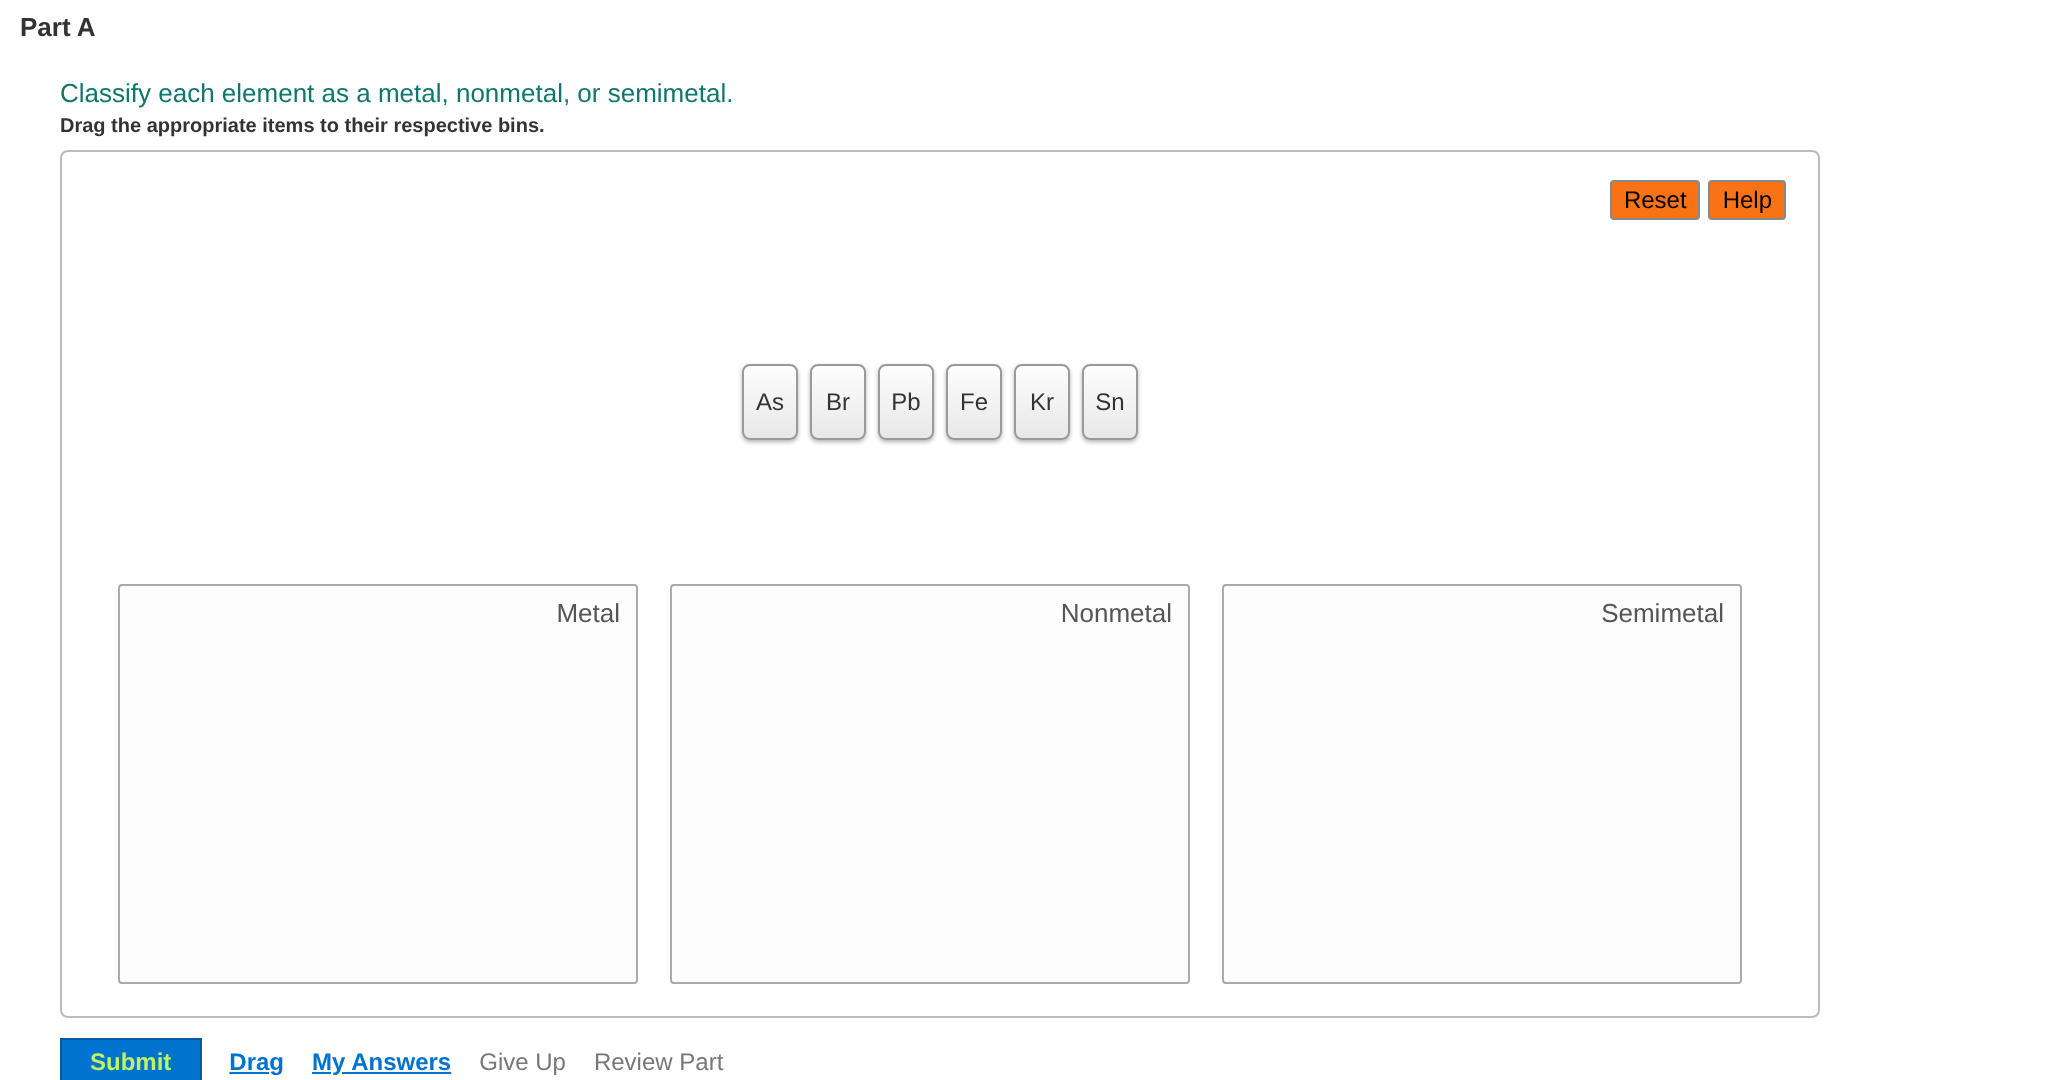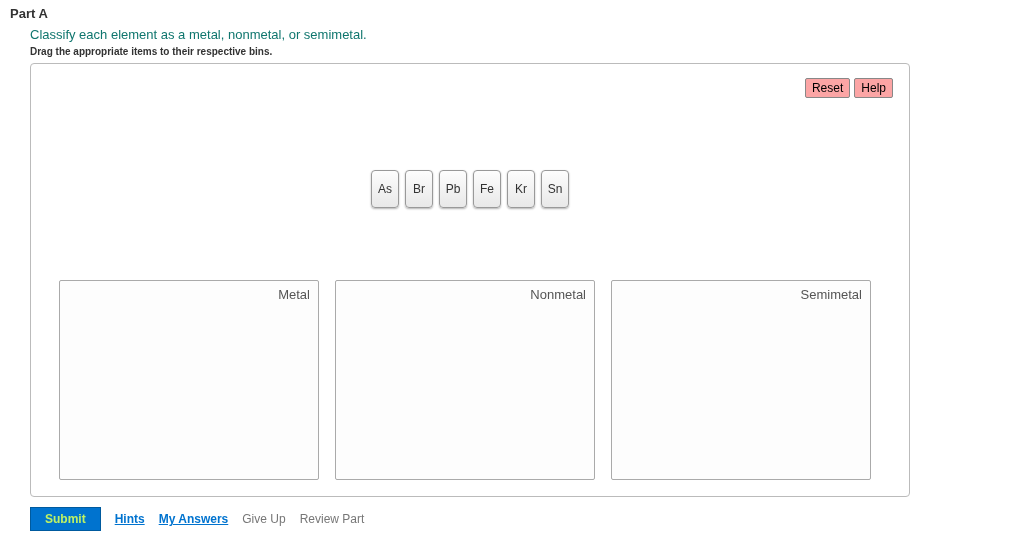--- a/index.html
+++ b/index.html
@@ -7,21 +7,21 @@
       font-family: Arial, Helvetica, sans-serif;
       font-size: 13px;
       color: #333;
       background: #fff;
       padding: 6px 10px 10px 10px;
       width: 1024px;
     }
     .part-label {
       font-weight: bold;
       font-size: 13px;
-      margin-bottom: 6px;
+      margin-bottom: 18px;
     }
     .instructions {
       margin-left: 20px;
       margin-bottom: 4px;
       font-size: 13px;
       color: #0f766e;
     }
     .drag-instructions {
       margin-left: 20px;
       font-weight: bold;
@@ -37,21 +37,21 @@
       position: relative;
     }
     .top-buttons {
       display: flex;
       justify-content: flex-end;
       gap: 4px;
       margin-bottom: 10px;
     }
     .top-btn {
       border: 1px solid #888;
-      background: #fca5a5;
+      background: #f97316;
       font-size: 12px;
       padding: 2px 6px;
       cursor: pointer;
       font-family: inherit;
       border-radius: 2px;
     }
     .tile-row {
       display: flex;
       justify-content: center;
       gap: 6px;
@@ -150,17 +150,17 @@
       <span>Nonmetal</span>
     </div>
     <div class="bin">
       <span>Semimetal</span>
     </div>
   </div>
 </div>
 
 <div class="bottom-bar">
   <button class="submit-btn">Submit</button>
-  <span class="link">Hints</span>
+  <span class="link">Drag</span>
   <span class="link">My Answers</span>
   <span class="plain-link">Give Up</span>
   <span class="plain-link">Review Part</span>
 </div>
 
 </body></html>

